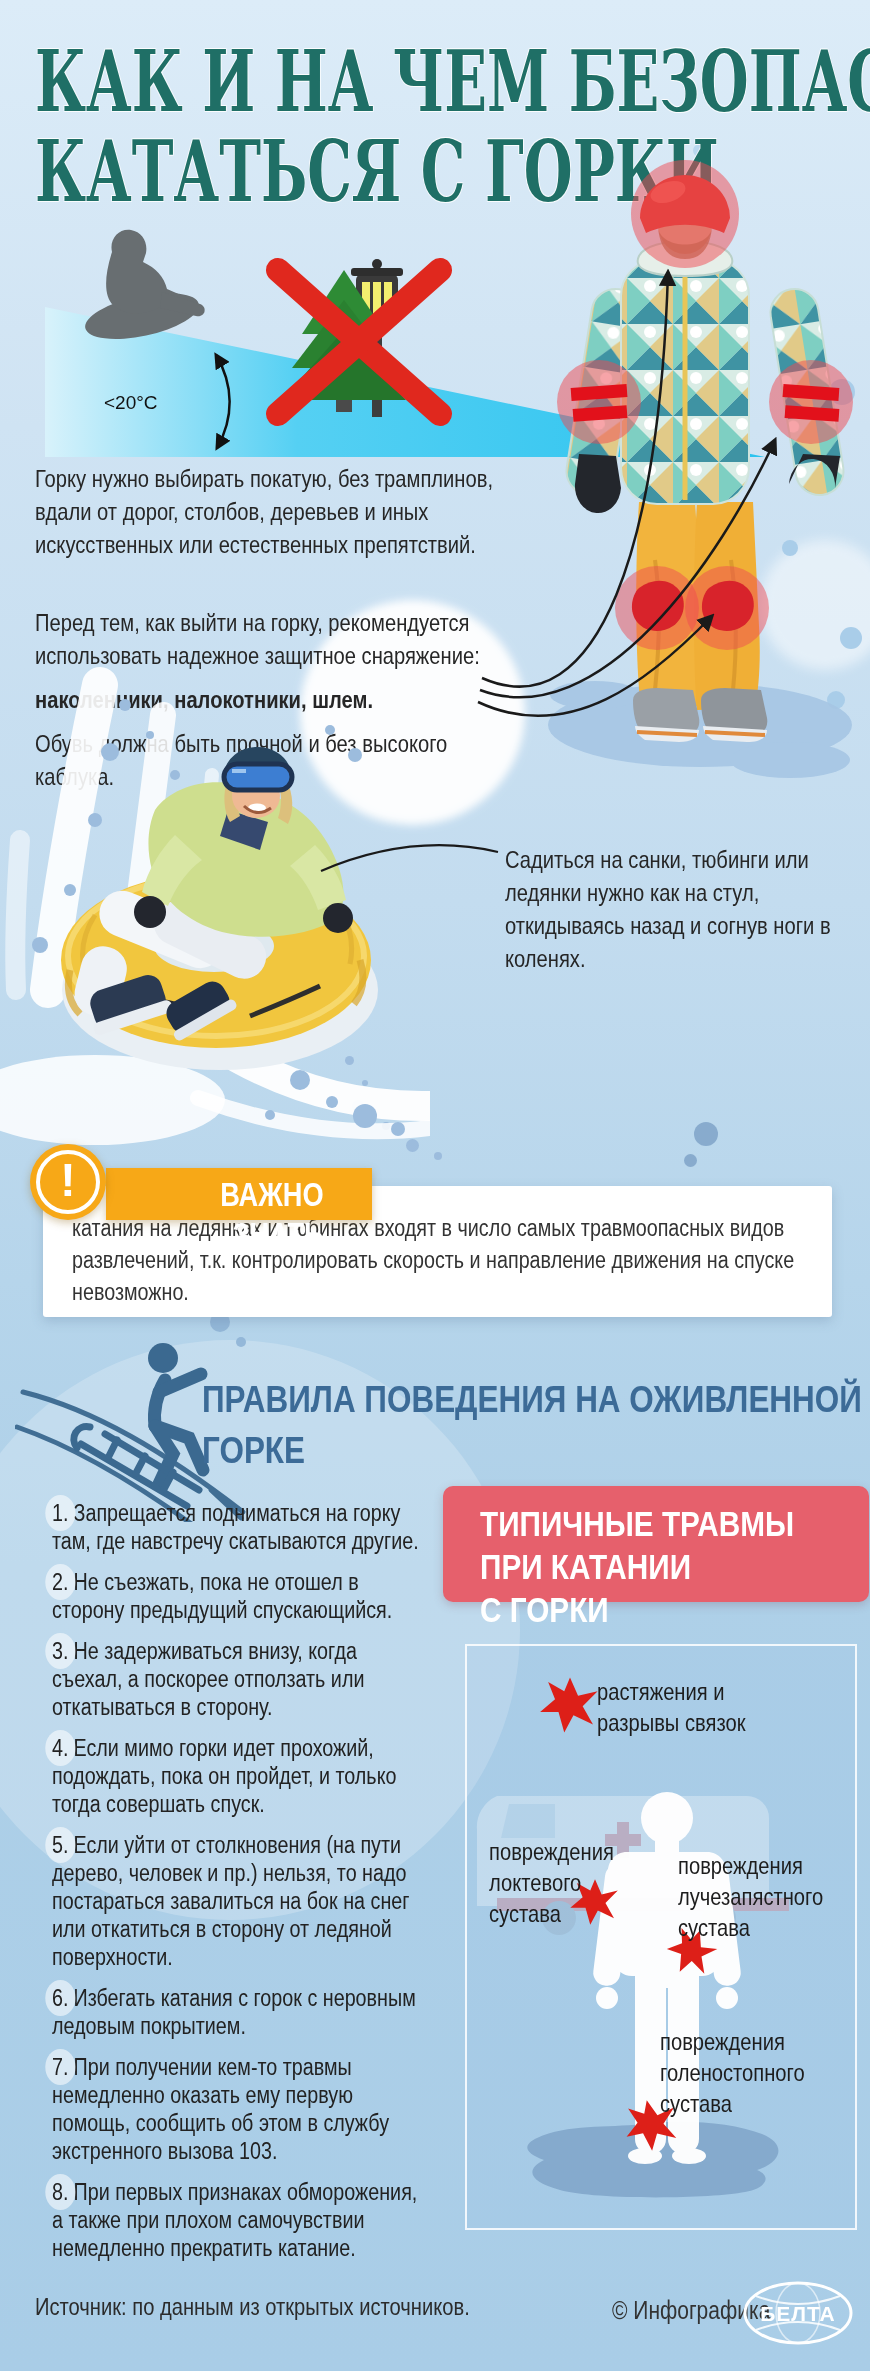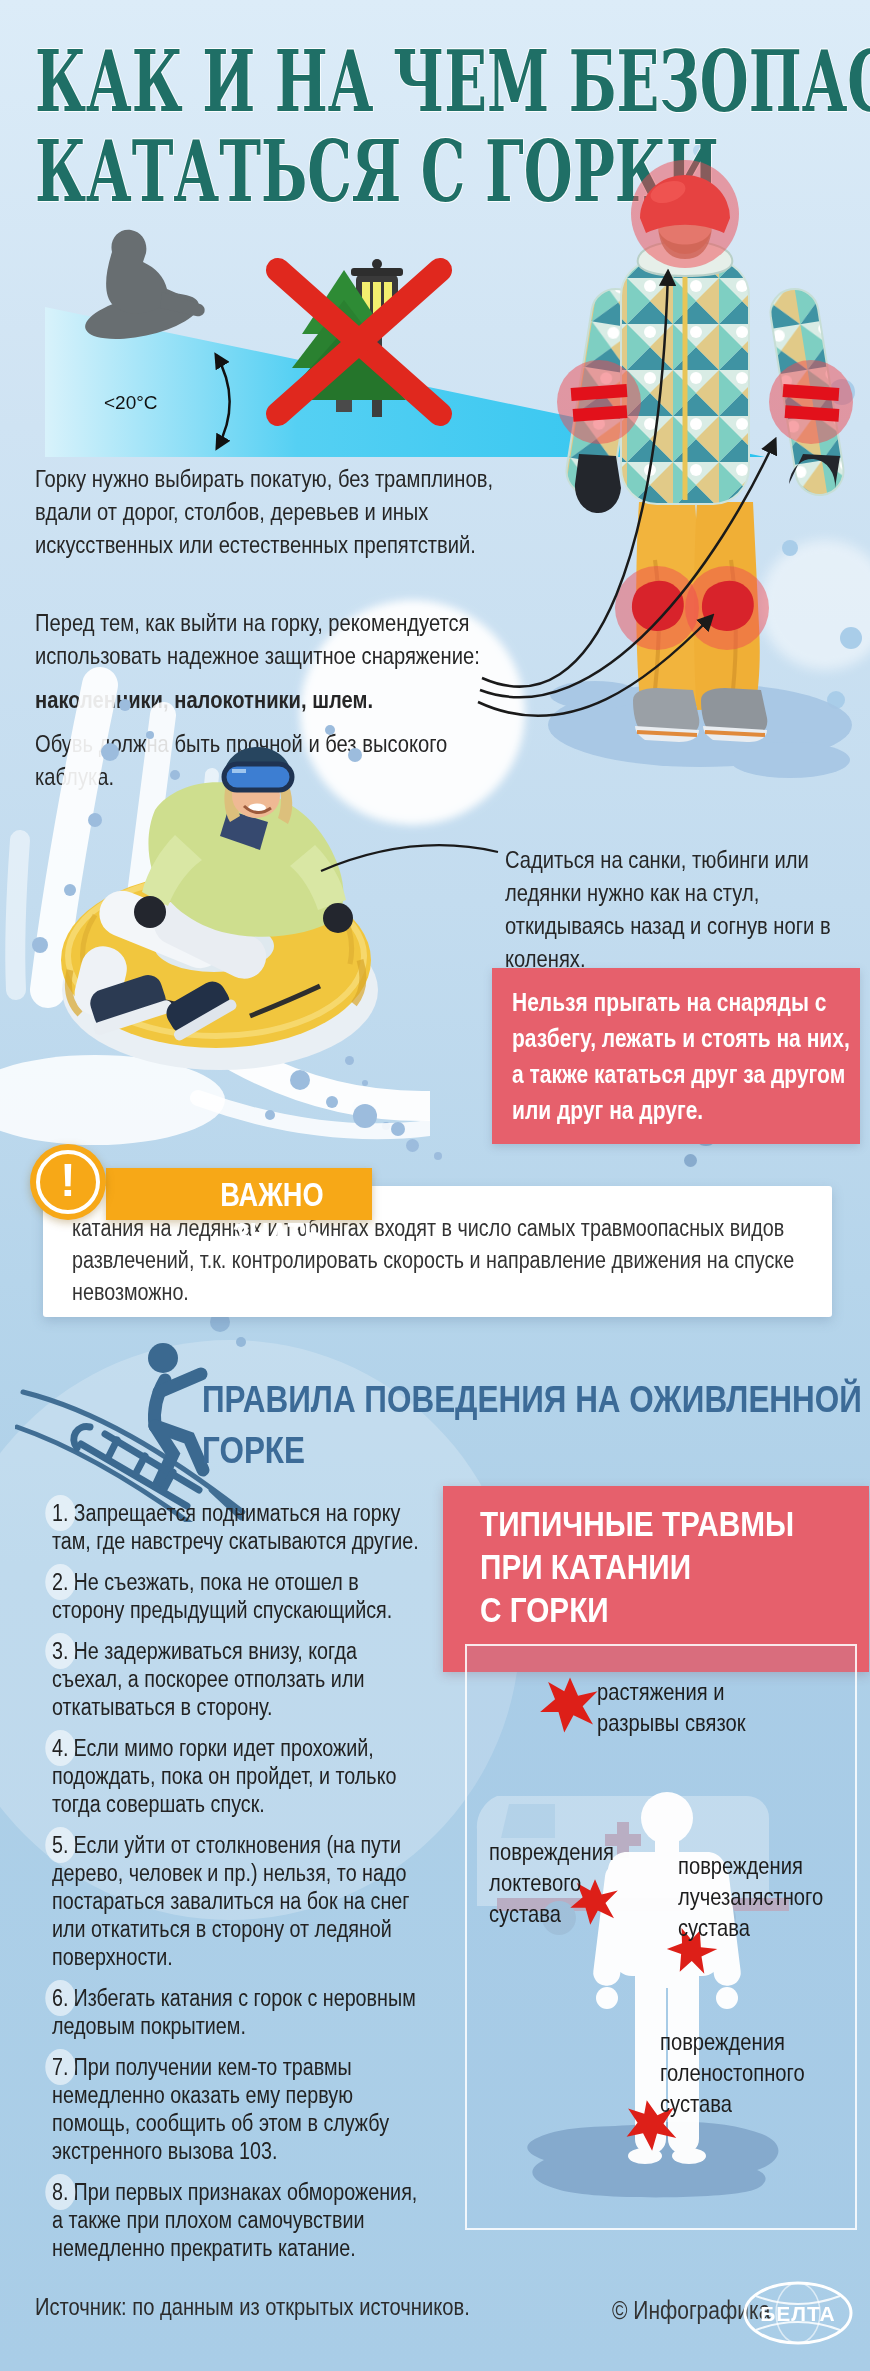--- a/index.html
+++ b/index.html
@@ -37,21 +37,21 @@
                     color:#fff;font-weight:bold;font-size:46px;padding-bottom:4px;}
   
   #rules-head{left:202px;top:1374px;font-weight:bold;font-size:37px;line-height:51px;color:#3c6b97;
               transform:scaleX(0.85);transform-origin:0 0;}
   #rules-list{left:52px;top:1499px;display:flex;flex-direction:column;gap:13px;width:480px;}
   .rule{font-size:23.5px;line-height:28px;color:#222;transform:scaleX(0.84);transform-origin:0 0;position:relative;}
   .rnum{position:relative;display:inline-block;margin-right:6px;z-index:1;}
   .rnum::before{content:'';position:absolute;left:-8px;top:-4px;width:36px;height:36px;border-radius:50%;
                 background:rgba(255,255,255,.55);z-index:-1;}
   
-  #inj-header{left:443px;top:1486px;width:426px;height:186px;background:#e6606c;box-shadow:0 3px 10px rgba(120,60,70,.25);}
+  #inj-header{left:443px;top:1486px;width:426px;height:116px;background:#e6606c;box-shadow:0 3px 10px rgba(120,60,70,.25);border-radius:10px;}
   #inj-header .t{margin:16px 0 0 37px;color:#fff;font-weight:bold;font-size:35px;line-height:43px;
                  transform:scaleX(0.85);transform-origin:0 0;}
   #inj-panel{left:465px;top:1644px;width:392px;height:586px;border:2px solid rgba(255,255,255,.85);
              background:rgba(150,190,225,.15);box-sizing:border-box;}
   .inj-label{font-size:24px;line-height:31px;color:#1d1d1d;}
   #lbl-sprains{left:597px;top:1676px;}
   #lbl-elbow{left:489px;top:1836px;}
   #lbl-wrist{left:678px;top:1850px;}
   #lbl-ankle{left:660px;top:2026px;}
   
@@ -277,26 +277,20 @@
       <path d="M478,702 C570,745 650,680 712,616" marker-end="url(#ah)"></path>
       <path d="M321,871 Q412,832 498,852" stroke-width="2.2"></path>
     </g>
   </svg>
 
   <div id="sitting" class="abs body-text cond pre">Садиться на санки, тюбинги или
 ледянки нужно как на стул,
 откидываясь назад и согнув ноги в
 коленях.</div>
 
-  <div id="prohibit" class="abs">
-    <div class="t cond pre">Нельзя прыгать на снаряды с
-разбегу, лежать и стоять на них,
-а также кататься друг за другом
-или друг на друге.</div>
-  </div>
 
   <div id="imp-card" class="abs"></div>
   <div id="imp-text" class="abs cond pre">катания на ледянках и тюбингах входят в число самых травмоопасных видов
 развлечений, т.к. контролировать скорость и направление движения на спуске
 невозможно.</div>
   <div id="imp-banner" class="abs">
     <div class="t">ВАЖНО ЗНАТЬ</div>
   </div>
   <div id="imp-circle" class="abs">
     <div class="ring"></div>

